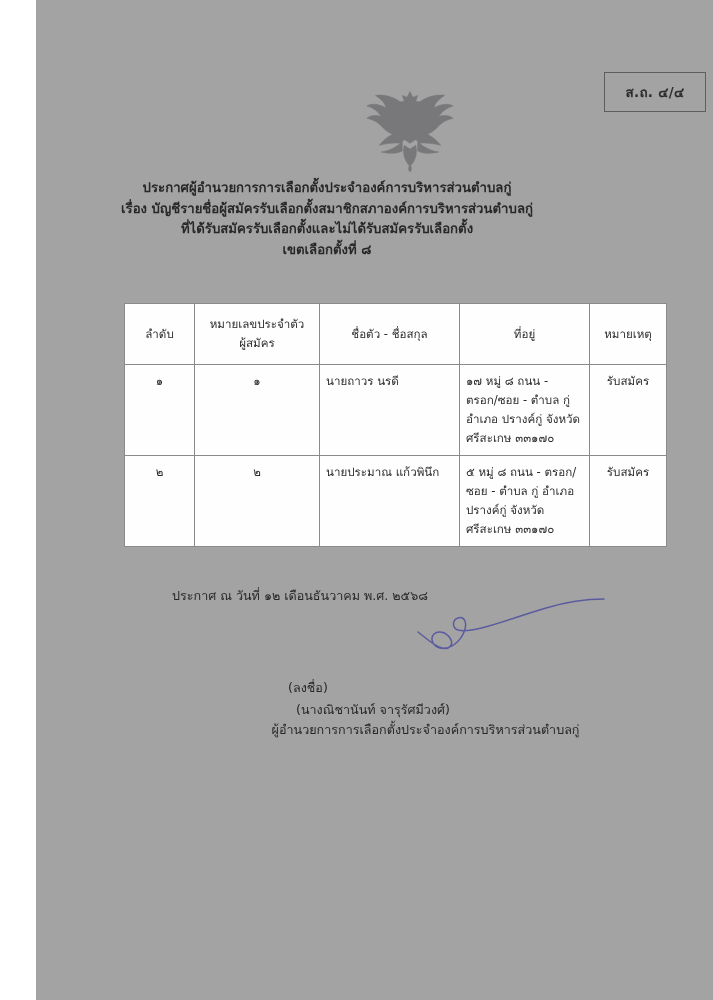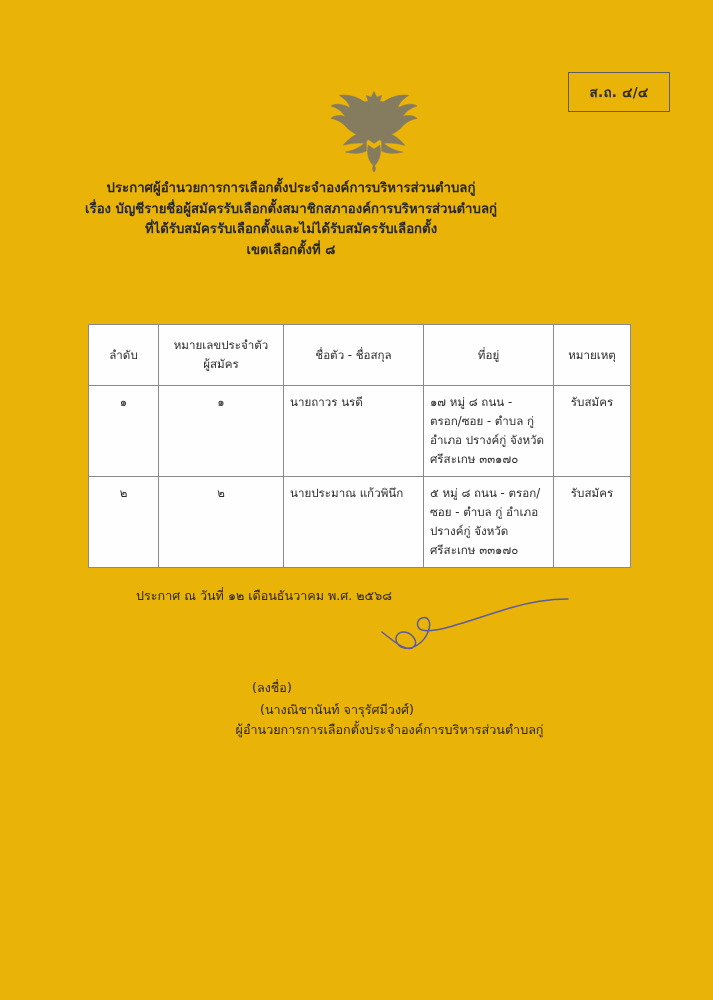--- a/index.html
+++ b/index.html
@@ -12,21 +12,22 @@
     background: #ffffff;
     font-family: "DejaVu Sans", "Liberation Sans", sans-serif;
     color: #2b2b2b;
     overflow: hidden;
     position: relative;
   }
 
   .page {
     position: absolute;
     inset: 0;
-    background: #eab308;
+    background: #a3a3a3;
+    margin-left: 36px;
   }
 
   
   .form-code-box {
     position: absolute;
     left: 568px;
     top: 72px;
     width: 100px;
     height: 38px;
     border: 1px solid #5e5e5e;
@@ -63,21 +64,21 @@
     font-weight: bold;
     line-height: 20.5px;
     color: #272727;
     white-space: nowrap;
   }
 
   
   .table-wrap {
     position: absolute;
     left: 88px;
-    top: 324px;
+    top: 303px;
     width: 542px;
   }
   table.roster {
     width: 100%;
     border-collapse: collapse;
     table-layout: fixed;
   }
   table.roster th,
   table.roster td {
     border: 1px solid #8a8a8a;

